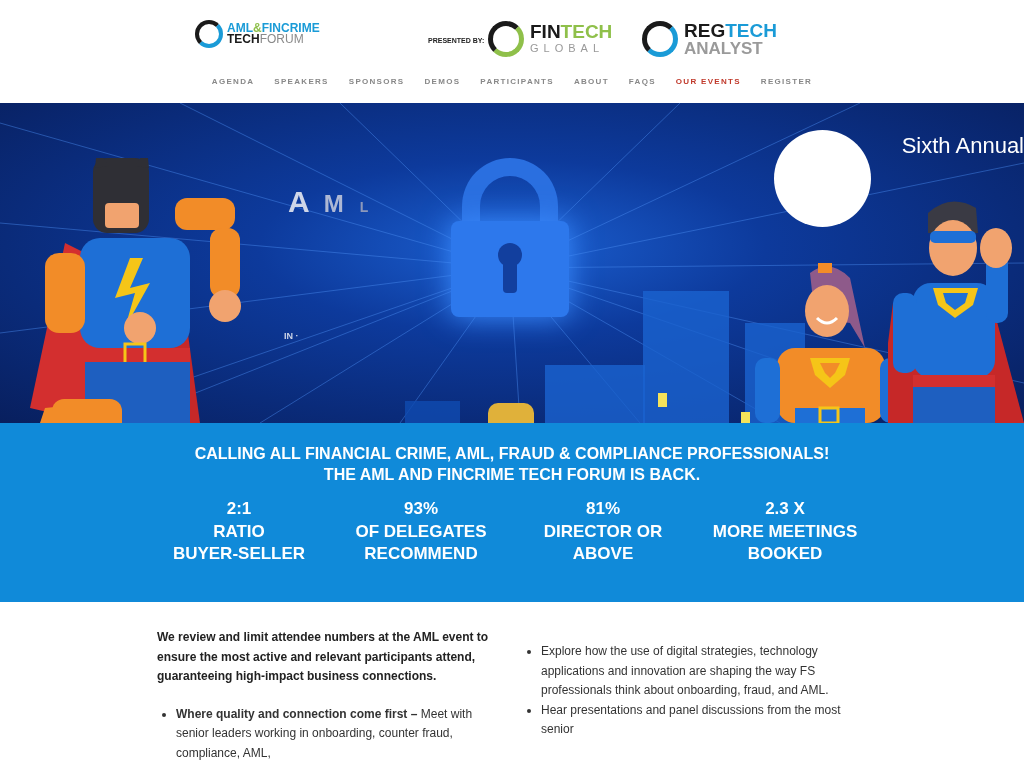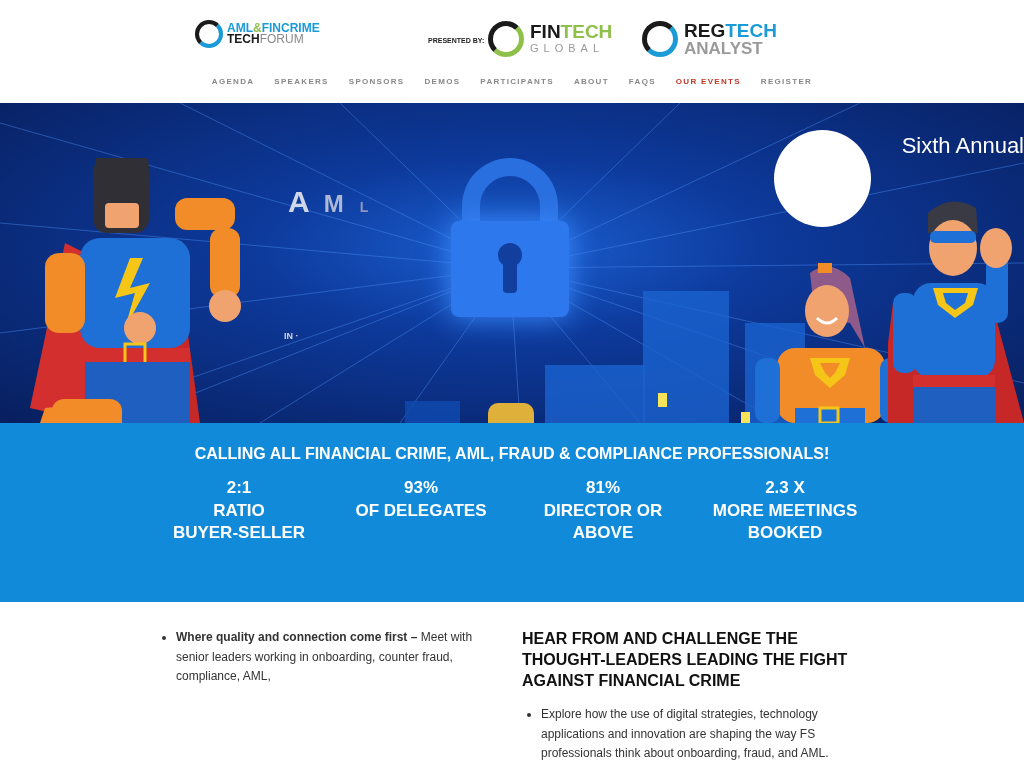--- a/index.html
+++ b/index.html
@@ -201,50 +201,52 @@
 
   <div style="position:absolute;left:658px;top:290px;width:9px;height:14px;background:#f5e35a;"></div>
   <div style="position:absolute;left:741px;top:309px;width:9px;height:11px;background:#f5e35a;"></div>
   <div style="position:absolute;left:488px;top:300px;width:46px;height:20px;background:#e0b13a;border-radius:10px 10px 0 0;"></div>
   <div style="position:absolute;left:52px;top:296px;width:70px;height:24px;background:#f28c28;border-radius:12px 12px 0 0;"></div>
 </div>
 
 <div class="band">
   <h2>
     <span>CALLING ALL FINANCIAL CRIME, AML, FRAUD &amp; COMPLIANCE PROFESSIONALS!</span><br>
+    <span>THE AML AND FINCRIME TECH FORUM IS BACK.</span>
   </h2>
   <div class="stats">
     <div class="stat">
       <div>2:1</div>
       <div>RATIO</div>
       <div>BUYER-SELLER</div>
     </div>
     <div class="stat">
       <div>93%</div>
       <div>OF DELEGATES</div>
+      <div>RECOMMEND</div>
     </div>
     <div class="stat">
       <div>81%</div>
       <div>DIRECTOR OR</div>
       <div>ABOVE</div>
     </div>
     <div class="stat">
       <div>2.3 X</div>
       <div>MORE MEETINGS</div>
       <div>BOOKED</div>
     </div>
   </div>
 </div>
 
 <div class="content">
   <div class="col-left">
+    <p class="lead">We review and limit attendee numbers at the AML event to ensure the most active and relevant participants attend, guaranteeing high-impact business connections.</p>
     <ul>
       <li><strong>Where quality and connection come first –</strong><span> Meet with senior leaders working in onboarding, counter fraud, compliance, AML,</span></li>
     </ul>
   </div>
   <div class="col-right">
-    <h3>HEAR FROM AND CHALLENGE THE THOUGHT-LEADERS LEADING THE FIGHT AGAINST FINANCIAL CRIME</h3>
     <ul>
       <li>Explore how the use of digital strategies, technology applications and innovation are shaping the way FS professionals think about onboarding, fraud, and AML.</li>
       <li>Hear presentations and panel discussions from the most senior</li>
     </ul>
   </div>
 </div>
 
 </body></html>

